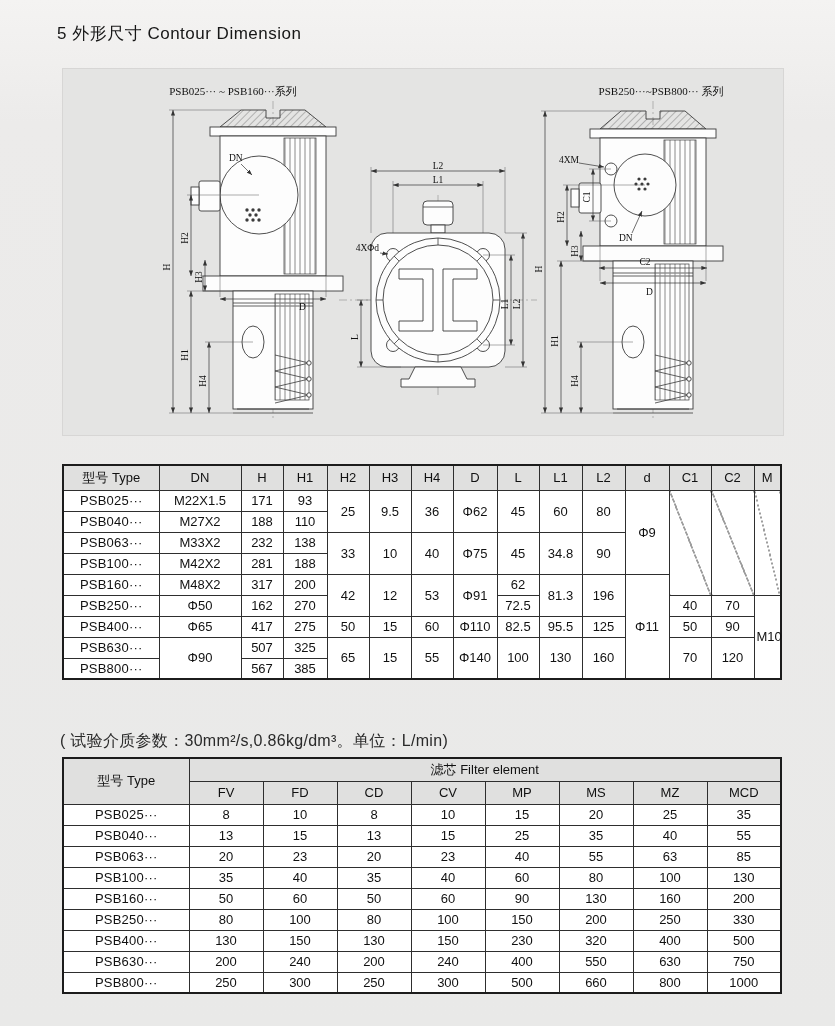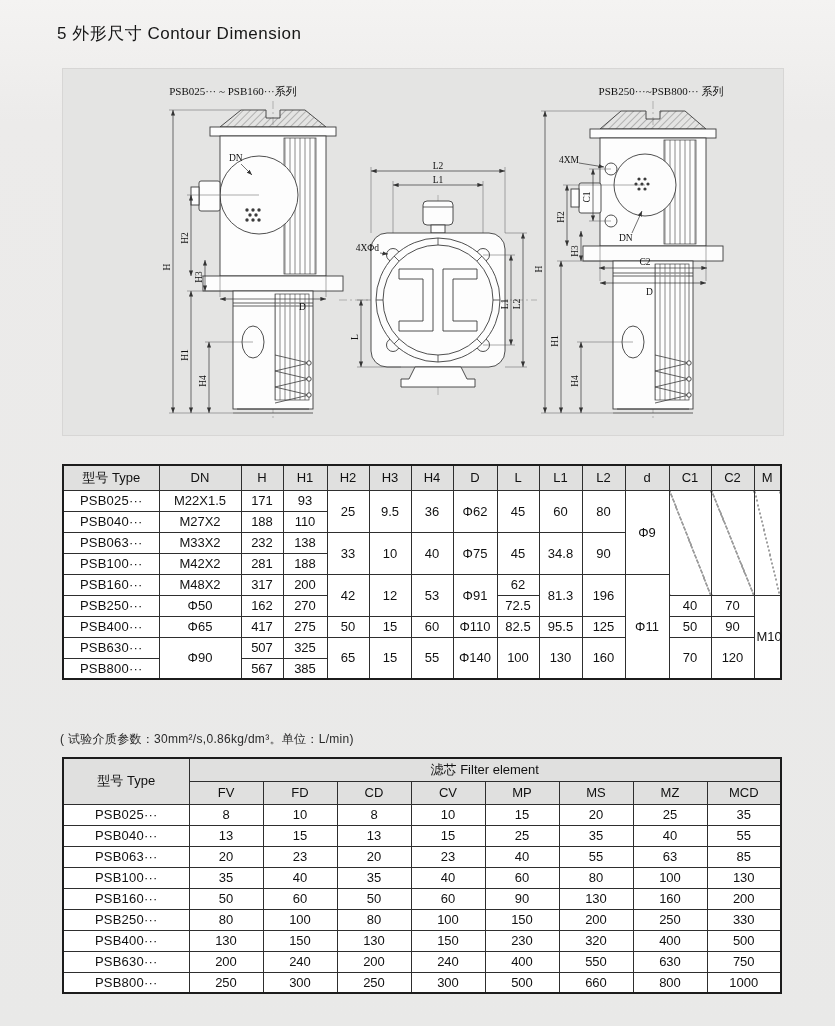--- a/index.html
+++ b/index.html
@@ -5,21 +5,21 @@
   * { margin:0; padding:0; box-sizing:border-box; }
   html,body { background:#dfdfdf; }
   #page {
     position:relative; width:835px; height:1026px; margin:0 auto;
     background:linear-gradient(180deg,#f4f3f2 0%,#ecebea 12%,#e9e9e8 100%);
     font-family:"Liberation Sans", sans-serif; color:#1a1a1a; overflow:hidden;
   }
   .sec-title { position:absolute; font-size:17px; font-weight:normal; letter-spacing:.5px; color:#161616; }
   #title5 { left:57px; top:22px; }
   #title6 { left:44px; top:705px; }
-  #subtitle6 { position:absolute; left:60px; top:731px; font-size:12px; color:#2a2a2a; letter-spacing:.3px; }
+  #subtitle6 { position:absolute; left:60px; top:731px; font-size:16px; color:#2a2a2a; letter-spacing:.3px; }
   #panel {
     position:absolute; left:62px; top:68px; width:722px; height:368px;
     background:#e4e4e3; border:1px solid #d7d6d5;
   }
   table { border-collapse:collapse; background:#fff; table-layout:fixed; position:absolute; border:2px solid #1c1c1c; }
   #dim-table { left:62px; top:464px; width:720px; }
   #flow-table { left:62px; top:757px; width:720px; }
   th, td { border:1px solid #2e2e2e; text-align:center; vertical-align:middle;
            font-size:13px; padding:1px 2px; color:#111; }
   th { background:#e0e0df; font-weight:normal; height:25px; }

